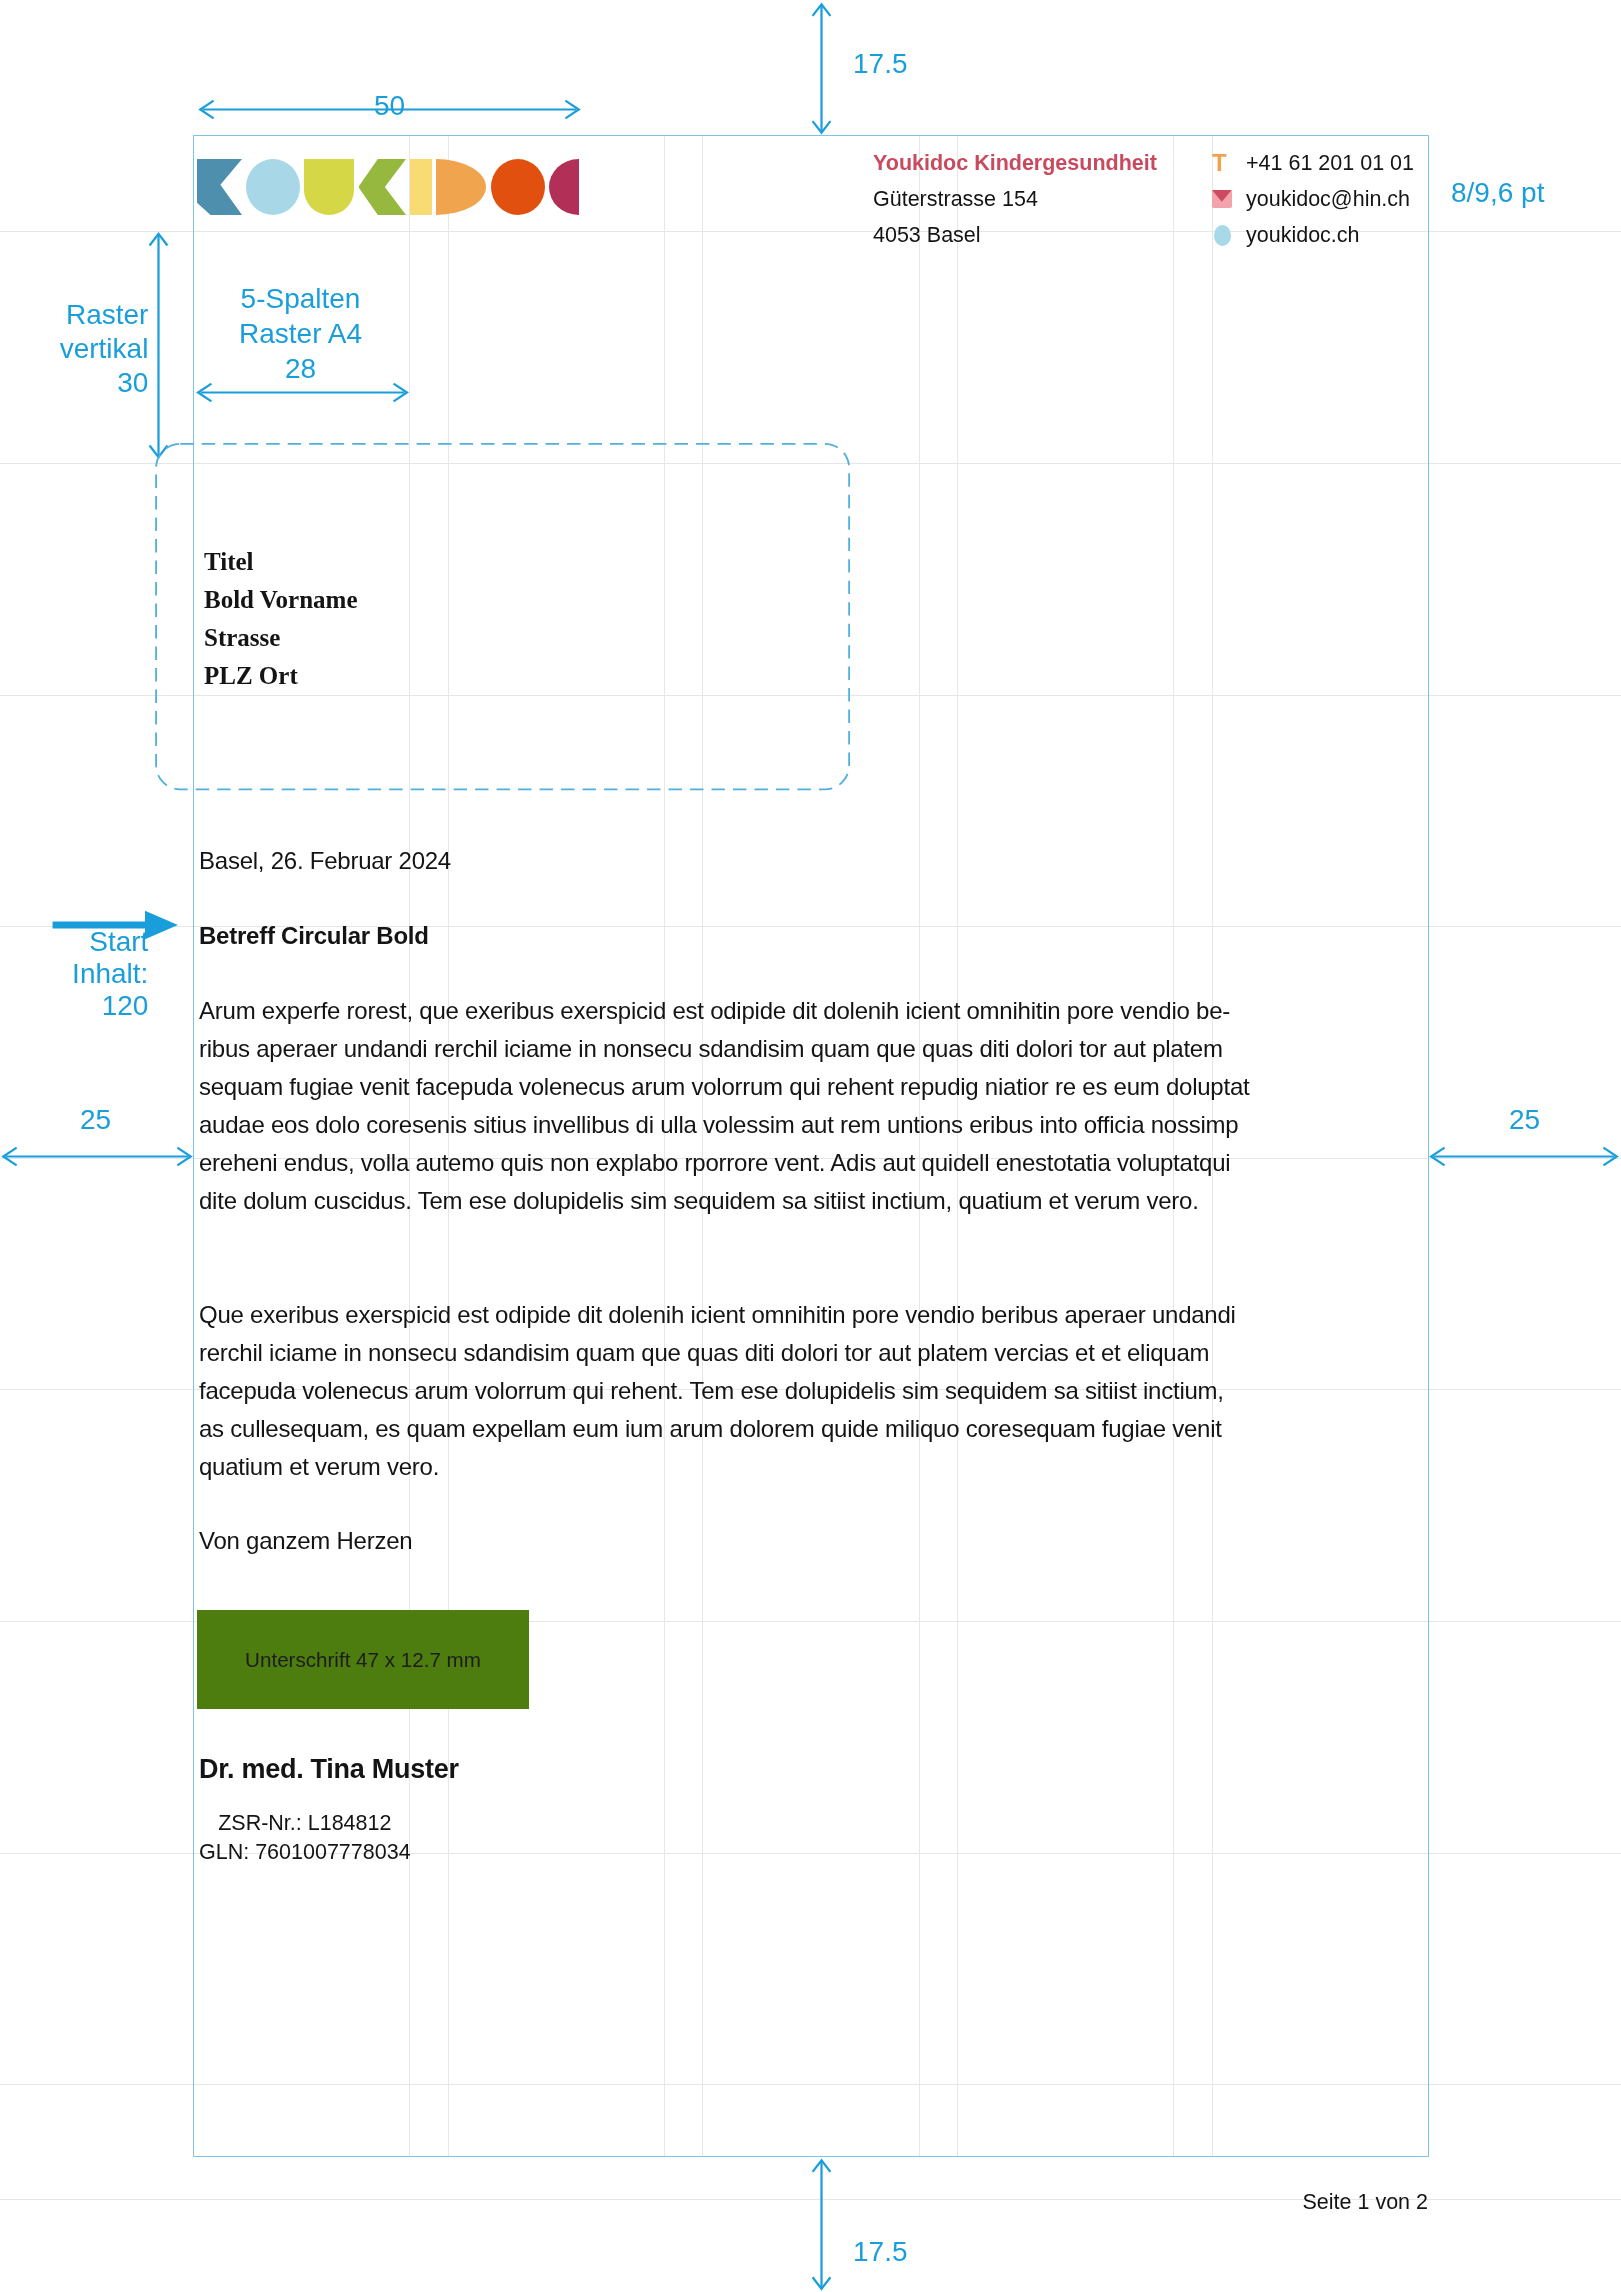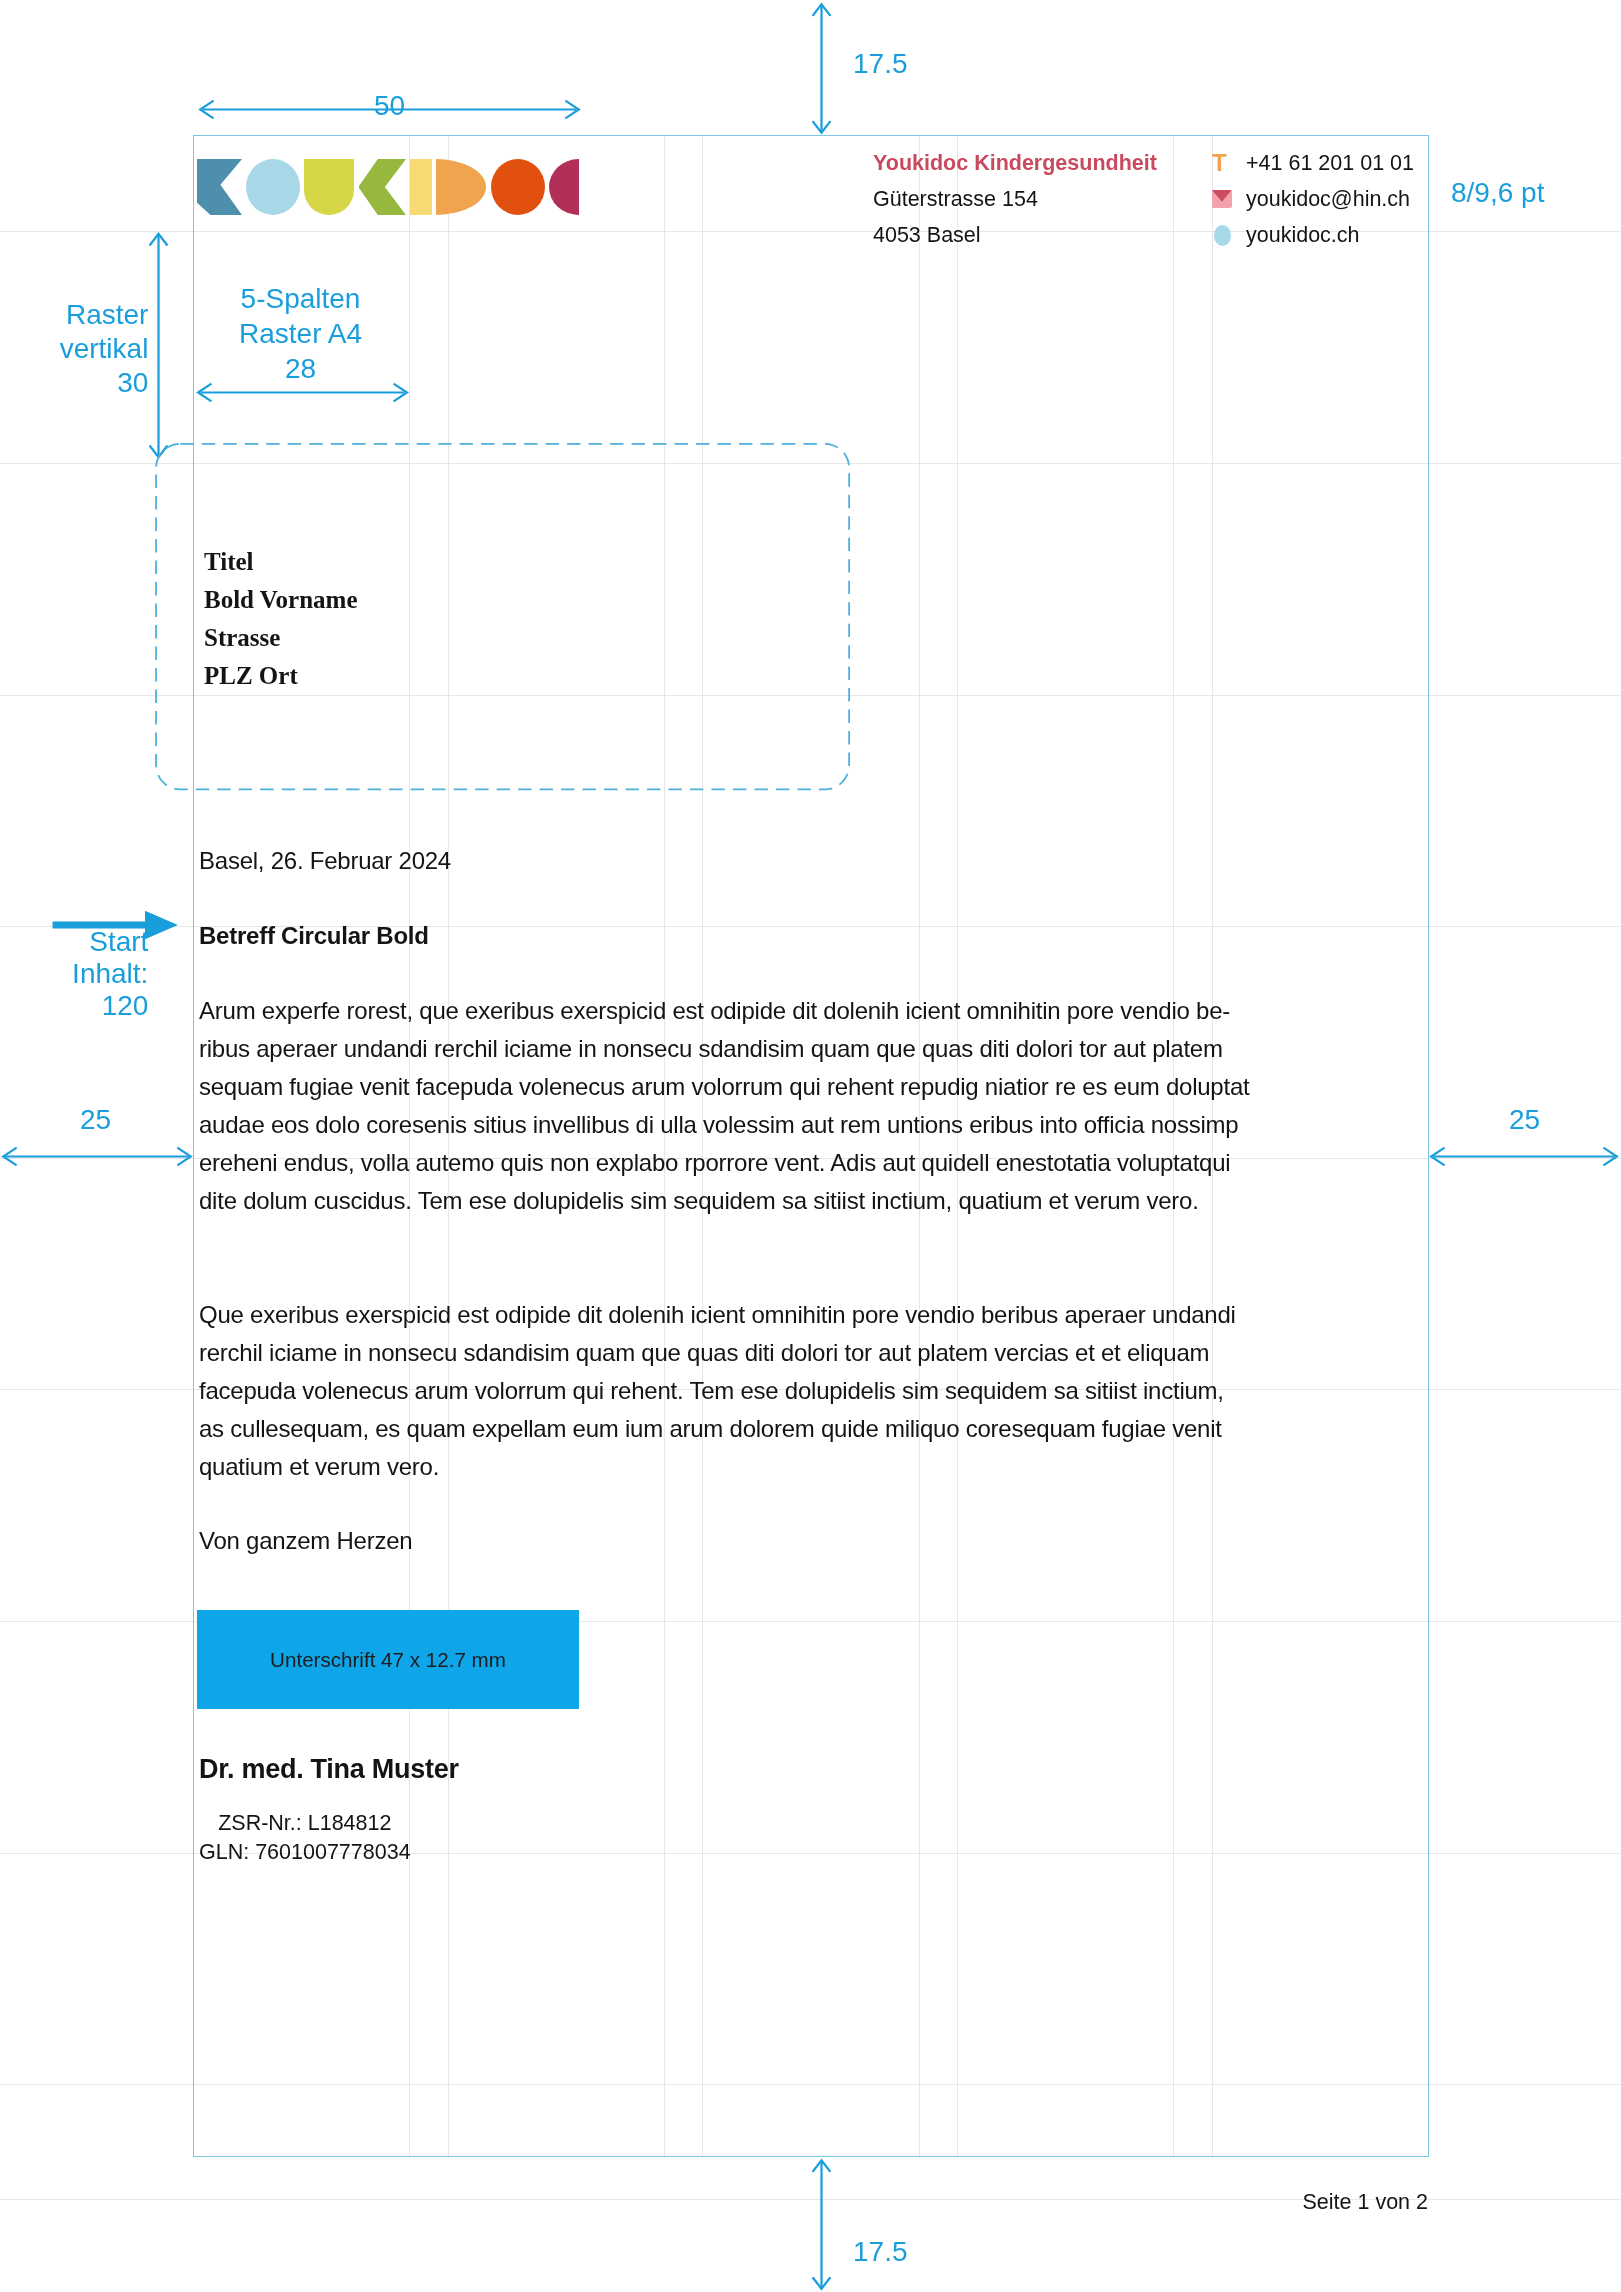--- a/index.html
+++ b/index.html
@@ -39,21 +39,21 @@
   .ann{position:absolute;color:#1a9edb;font-size:28px;line-height:34px;}
   .ann.small-lh{line-height:32px;}
   .r{text-align:right;}  .c{text-align:center;}
   svg.arr{position:absolute;overflow:visible;}
   
   .win-svg{position:absolute;left:154px;top:442px;}
   .addr{position:absolute;left:204px;top:543px;font-weight:bold;font-size:25px;line-height:38px;font-family:Liberation Serif, serif;}
   
   .txt{position:absolute;left:199px;font-size:24px;line-height:38px;letter-spacing:-0.01em;white-space:nowrap;}
   .bold{font-weight:bold;}
-  .sig-box{position:absolute;left:197px;top:1610px;width:382px;height:99px;background:#0ea5e9;
+  .sig-box{position:absolute;left:197px;top:1610px;width:332px;height:99px;background:#4d7c0f;
     display:flex;align-items:center;justify-content:center;font-size:20.6px;color:#1d1d1d;}
   .zsr{position:absolute;left:199px;top:1809px;font-size:21.5px;line-height:29px;letter-spacing:0;text-align:center;}
   .footer{position:absolute;left:891px;top:2187px;width:537px;text-align:right;font-size:21.5px;line-height:30px;}
 </style>
 </head>
 <body>
 
 <div class="page">
 
   <div id="grid">

